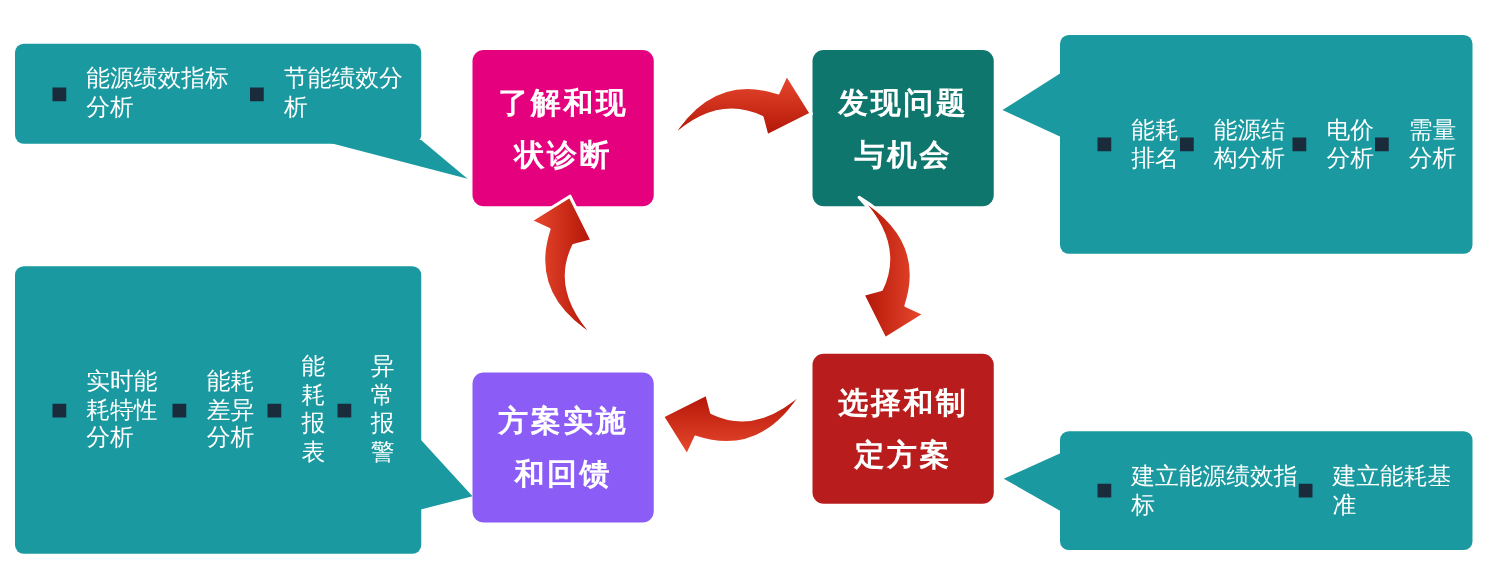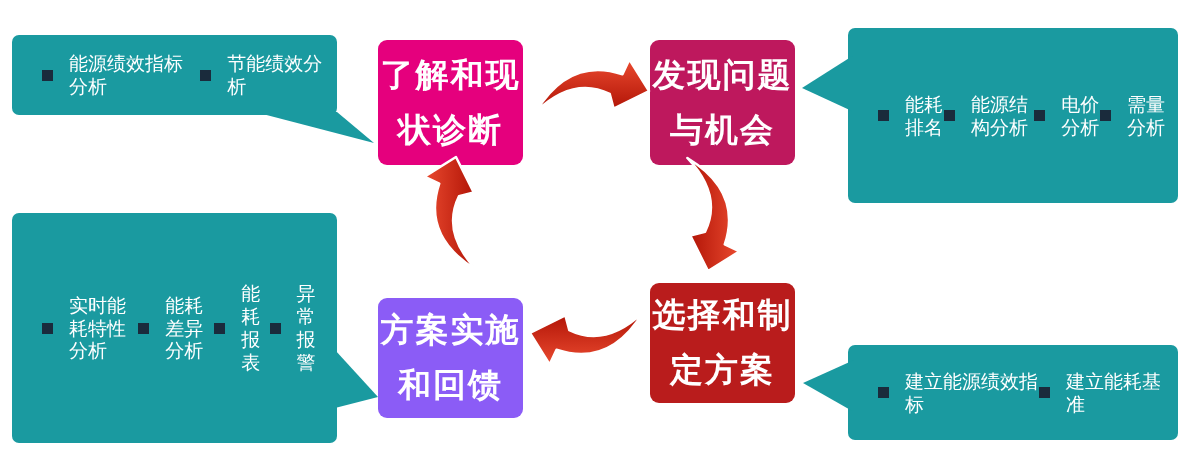--- a/index.html
+++ b/index.html
@@ -17,23 +17,23 @@
   .callout-1 { left:12px;  top:35px;  width:325px; height:80px; }
   .callout-2 { left:848px; top:28px;  width:330px; height:175px; }
   .callout-3 { left:12px;  top:213px; width:325px; height:230px; }
   .callout-4 { left:848px; top:345px; width:330px; height:95px; }
 
   .tail { position:absolute; }
 
   
   .step { position:absolute; display:flex; flex-direction:column; justify-content:center;
           align-items:center; gap:10px; border-radius:9px; color:#ffffff; font-weight:bold;
-          font-size:33px; letter-spacing:2px; text-align:center; }
+          font-size:24px; letter-spacing:2px; text-align:center; }
   .step-1 { left:378px; top:40px;  width:145px; height:125px; background:#E5007D; }
-  .step-2 { left:650px; top:40px;  width:145px; height:125px; background:#be185d; }
+  .step-2 { left:650px; top:40px;  width:145px; height:125px; background:#0f766e; }
   .step-3 { left:650px; top:283px; width:145px; height:120px; background:#b91c1c; }
   .step-4 { left:378px; top:298px; width:145px; height:120px; background:#8b5cf6; }
 
   
   .arrow { position:absolute; transform-origin:center; }
 </style>
 </head>
 <body>
 
 <div class="canvas">

